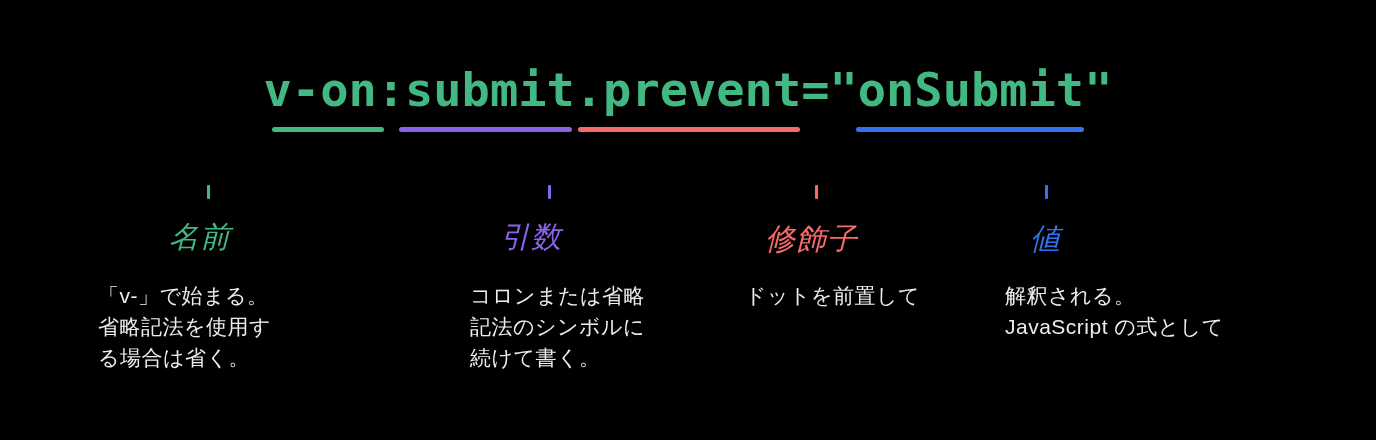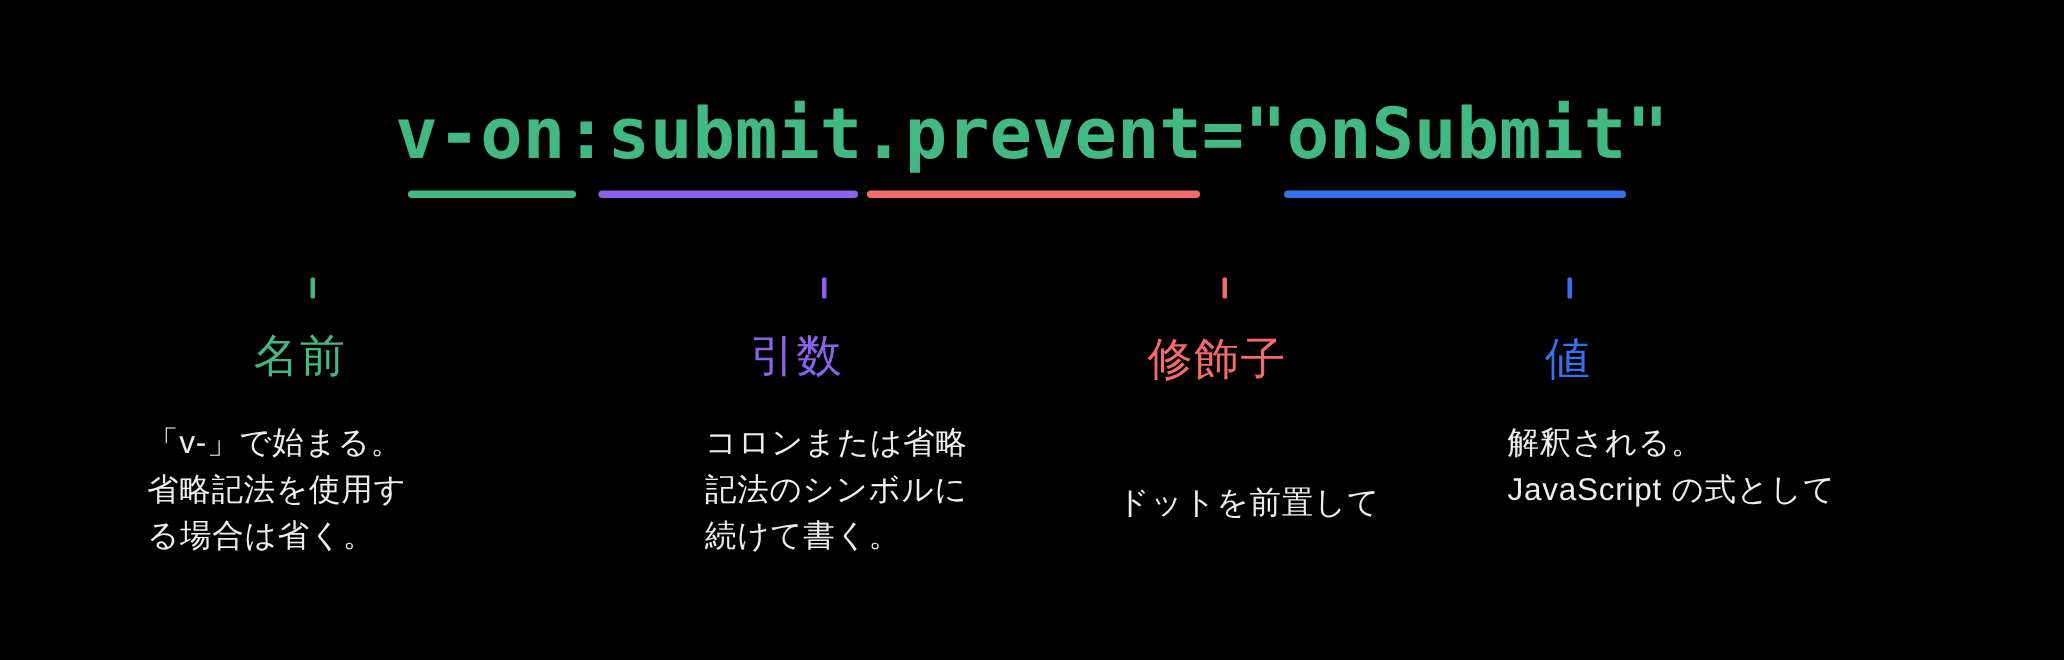--- a/index.html
+++ b/index.html
@@ -55,20 +55,21 @@
     top: 185px;
     width: 3px;
     height: 14px;
     border-radius: 1px;
   }
   .label {
     position: absolute;
     font-size: 30px;
     font-weight: 500;
     letter-spacing: 1px;
+    font-style: italic;
   }
   .desc {
     position: absolute;
     font-size: 21px;
     line-height: 31px;
     color: #ededed;
     letter-spacing: 0.5px;
   }
   
   .bg0 { background: #42b883; }
@@ -118,21 +119,21 @@
     <div>記法のシンボルに</div>
     <div>続けて書く。</div>
   </div>
 
   <div class="desc" style="left:98px; top:280px;">
     <div>「v-」で始まる。</div>
     <div>省略記法を使用す</div>
     <div>る場合は省く。</div>
   </div>
 
-  <div class="desc" style="left:745px; top:280px;margin-top:40px;">
+  <div class="desc" style="left:745px; top:280px;">
     <div>ドットを前置して</div>
   </div>
 
   <div class="desc" style="left:1005px; top:280px;">
     <div>解釈される。</div>
     <div>JavaScript の式として</div>
   </div>
 
 </div>
 

